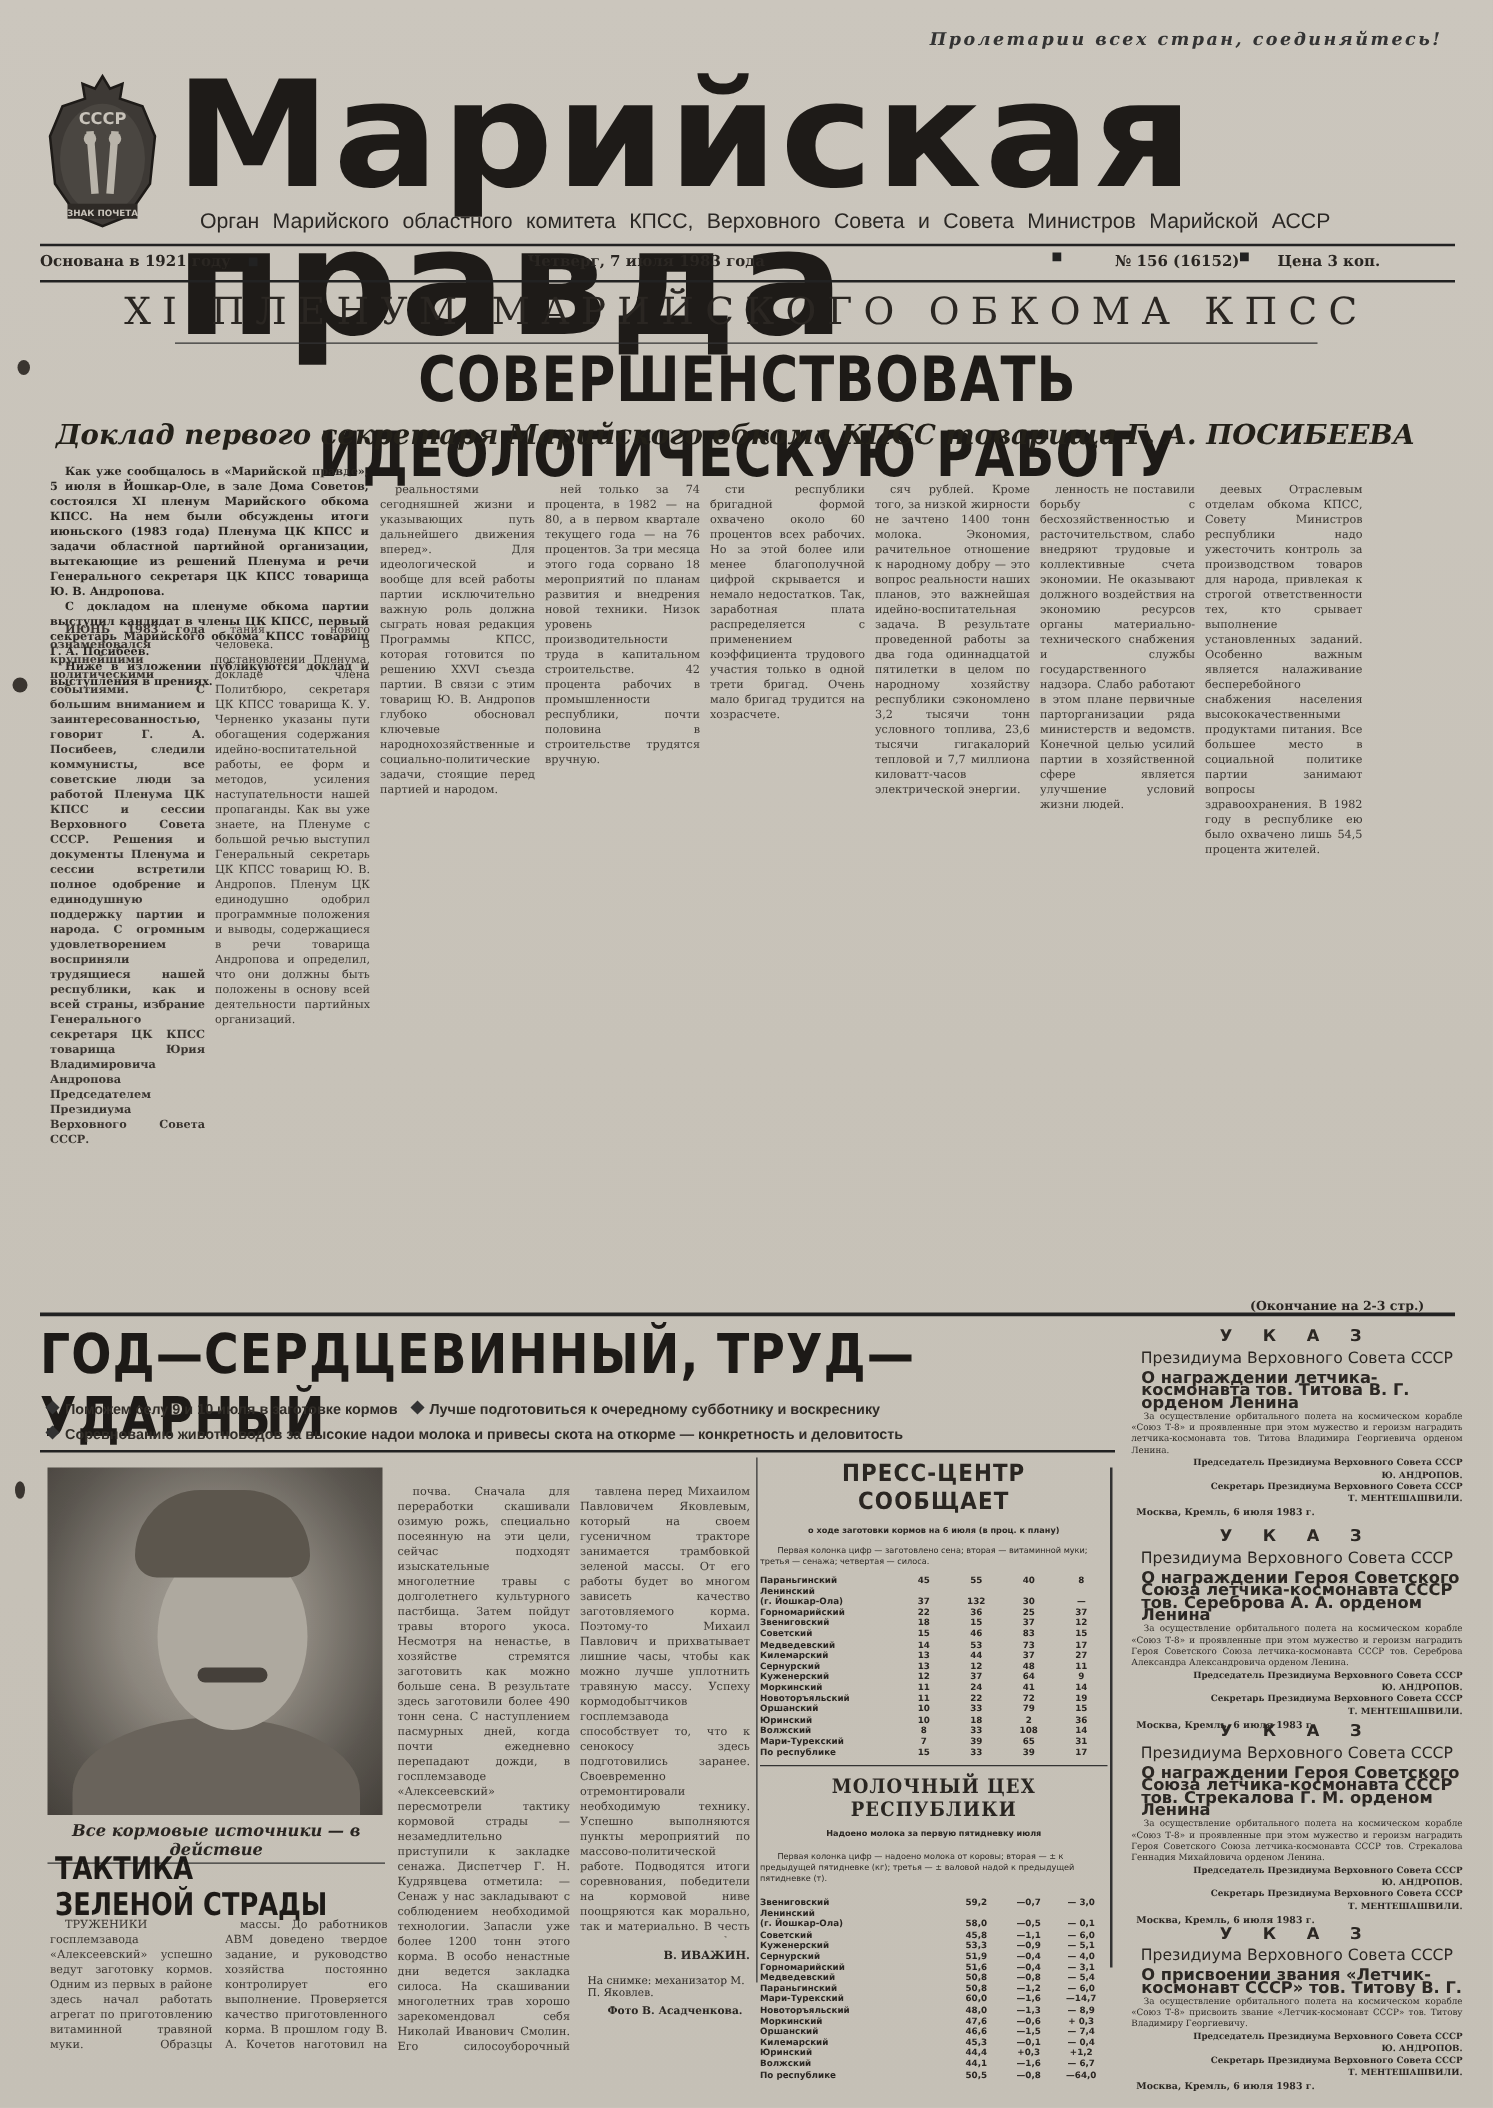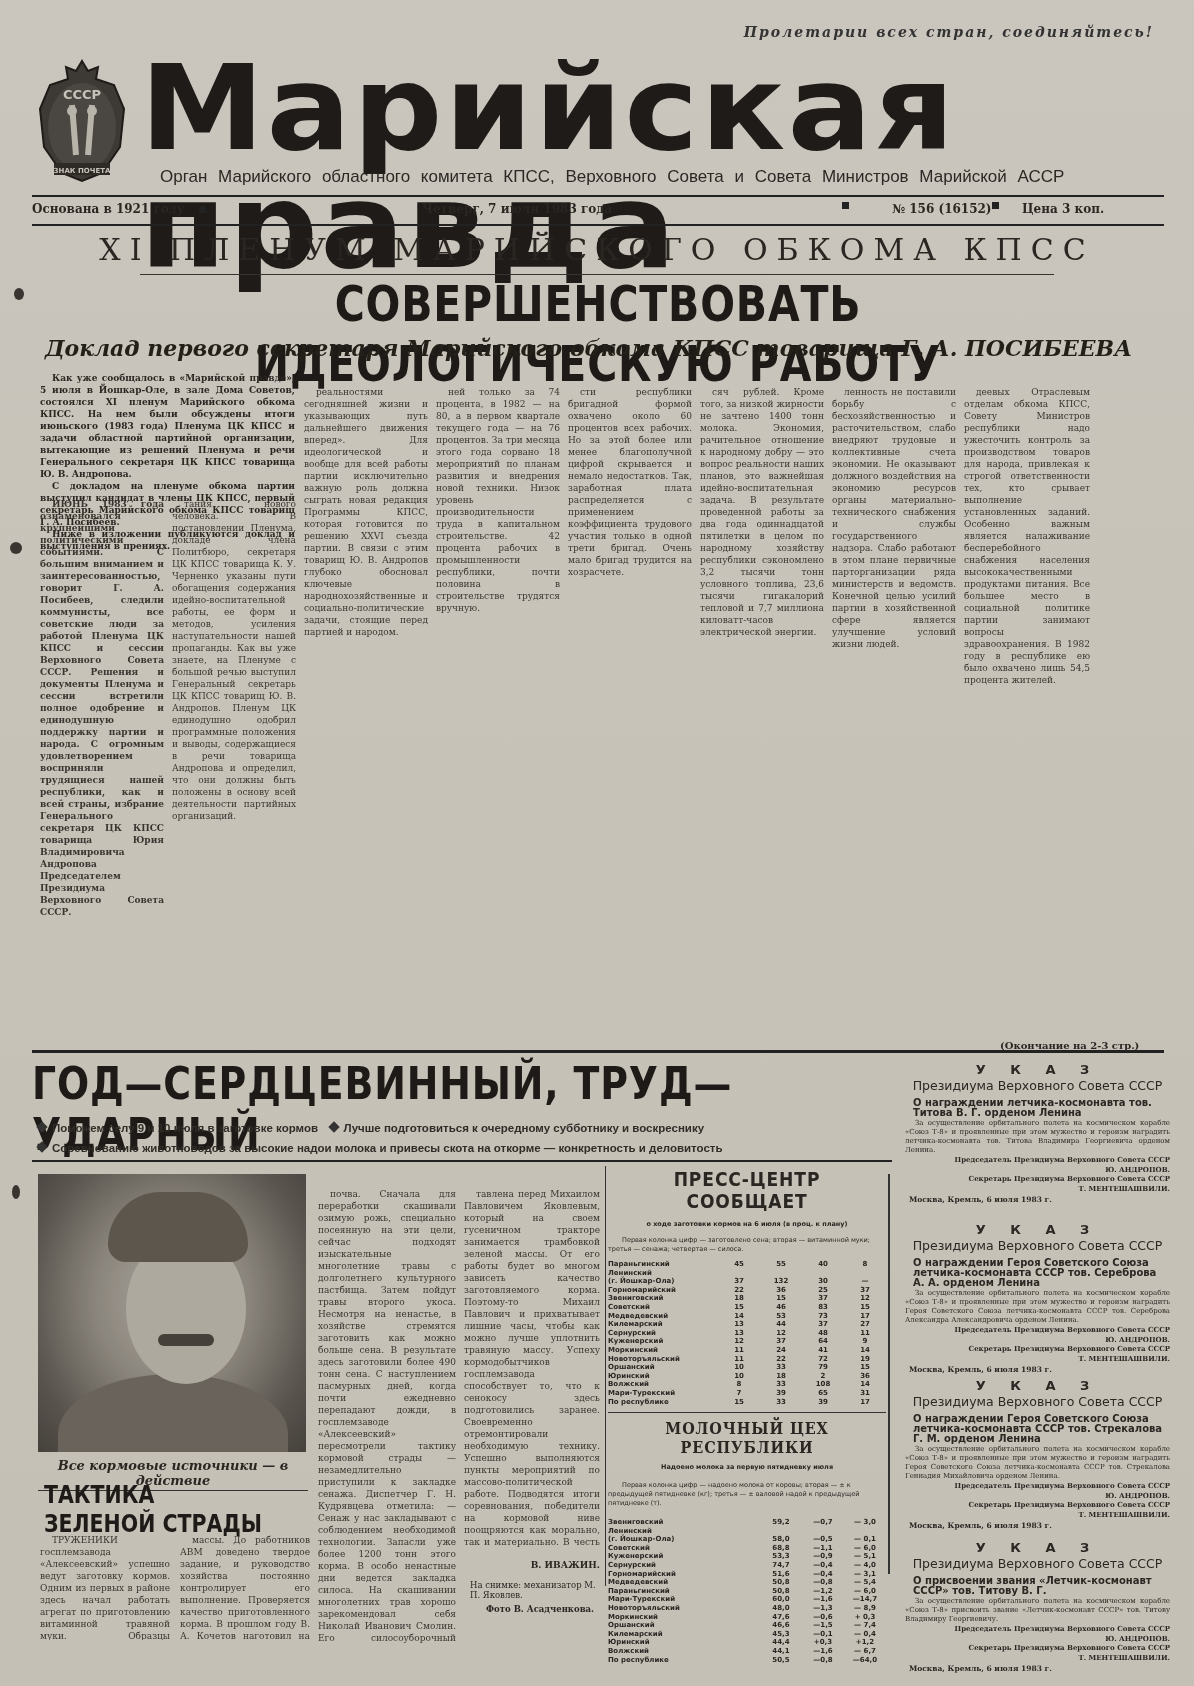--- a/index.html
+++ b/index.html
@@ -44,21 +44,21 @@
   .tbl td { padding: 0; line-height: 8.6px; }
   .tbl td.n { text-align: center; width: 42px; }
   .press-rule { border-top: 1px solid #333; margin: 6px 0; }
   .milk h2 { font-family: "DejaVu Serif", serif; font-weight: bold; font-size: 16px; text-align: center; letter-spacing: 1px; }
   .milk .sub { font-family: "DejaVu Sans", sans-serif; font-size: 6.5px; font-weight: bold; text-align: center; margin-top: 6px; }
   .milk .legend { font-family: "DejaVu Sans", sans-serif; font-size: 6.5px; margin-top: 10px; text-indent: 14px; line-height: 9px; }
   .right-vline { position: absolute; top: 1174px; left: 888px; height: 400px; border-left: 2px solid #333; }
   .ukaz { position: absolute; left: 905px; width: 265px; font-family: "DejaVu Sans", sans-serif; color: #2b2723; }
   .ukaz .u { text-align: center; font-size: 13px; font-weight: bold; letter-spacing: 10px; }
   .ukaz .pr { text-align: center; font-size: 12.5px; margin-top: 1px; }
-  .ukaz .about { font-size: 10px; font-weight: bold; margin-top: 5px; line-height: 10px; padding-left: 8px; }
+  .ukaz .about { font-size: 13px; font-weight: bold; margin-top: 5px; line-height: 10px; padding-left: 8px; }
   .ukaz .body { font-family: "DejaVu Serif", serif; font-size: 7px; line-height: 9px; text-indent: 10px; margin-top: 1px; text-align: justify; }
   .ukaz .sign { font-family: "DejaVu Serif", serif; font-size: 7px; font-weight: bold; text-align: right; line-height: 9.5px; }
   .ukaz .place { font-family: "DejaVu Serif", serif; font-size: 7.5px; font-weight: bold; margin-top: 2px; padding-left: 4px; }
   .stain { position: absolute; border-radius: 50%; background: #3a3530; }
 </style>
 </head>
 <body>
 
 <div class="page">
 
@@ -311,33 +311,33 @@
               <td class="n"></td>
             </tr>
             <tr>
               <td>(г. Йошкар-Ола)</td>
               <td class="n">58,0</td>
               <td class="n">—0,5</td>
               <td class="n">— 0,1</td>
             </tr>
             <tr>
               <td>Советский</td>
-              <td class="n">68,8</td>
+              <td class="n">45,8</td>
               <td class="n">—1,1</td>
               <td class="n">— 6,0</td>
             </tr>
             <tr>
               <td>Куженерский</td>
               <td class="n">53,3</td>
               <td class="n">—0,9</td>
               <td class="n">— 5,1</td>
             </tr>
             <tr>
               <td>Сернурский</td>
-              <td class="n">74,7</td>
+              <td class="n">51,9</td>
               <td class="n">—0,4</td>
               <td class="n">— 4,0</td>
             </tr>
             <tr>
               <td>Горномарийский</td>
               <td class="n">51,6</td>
               <td class="n">—0,4</td>
               <td class="n">— 3,1</td>
             </tr>
             <tr>

